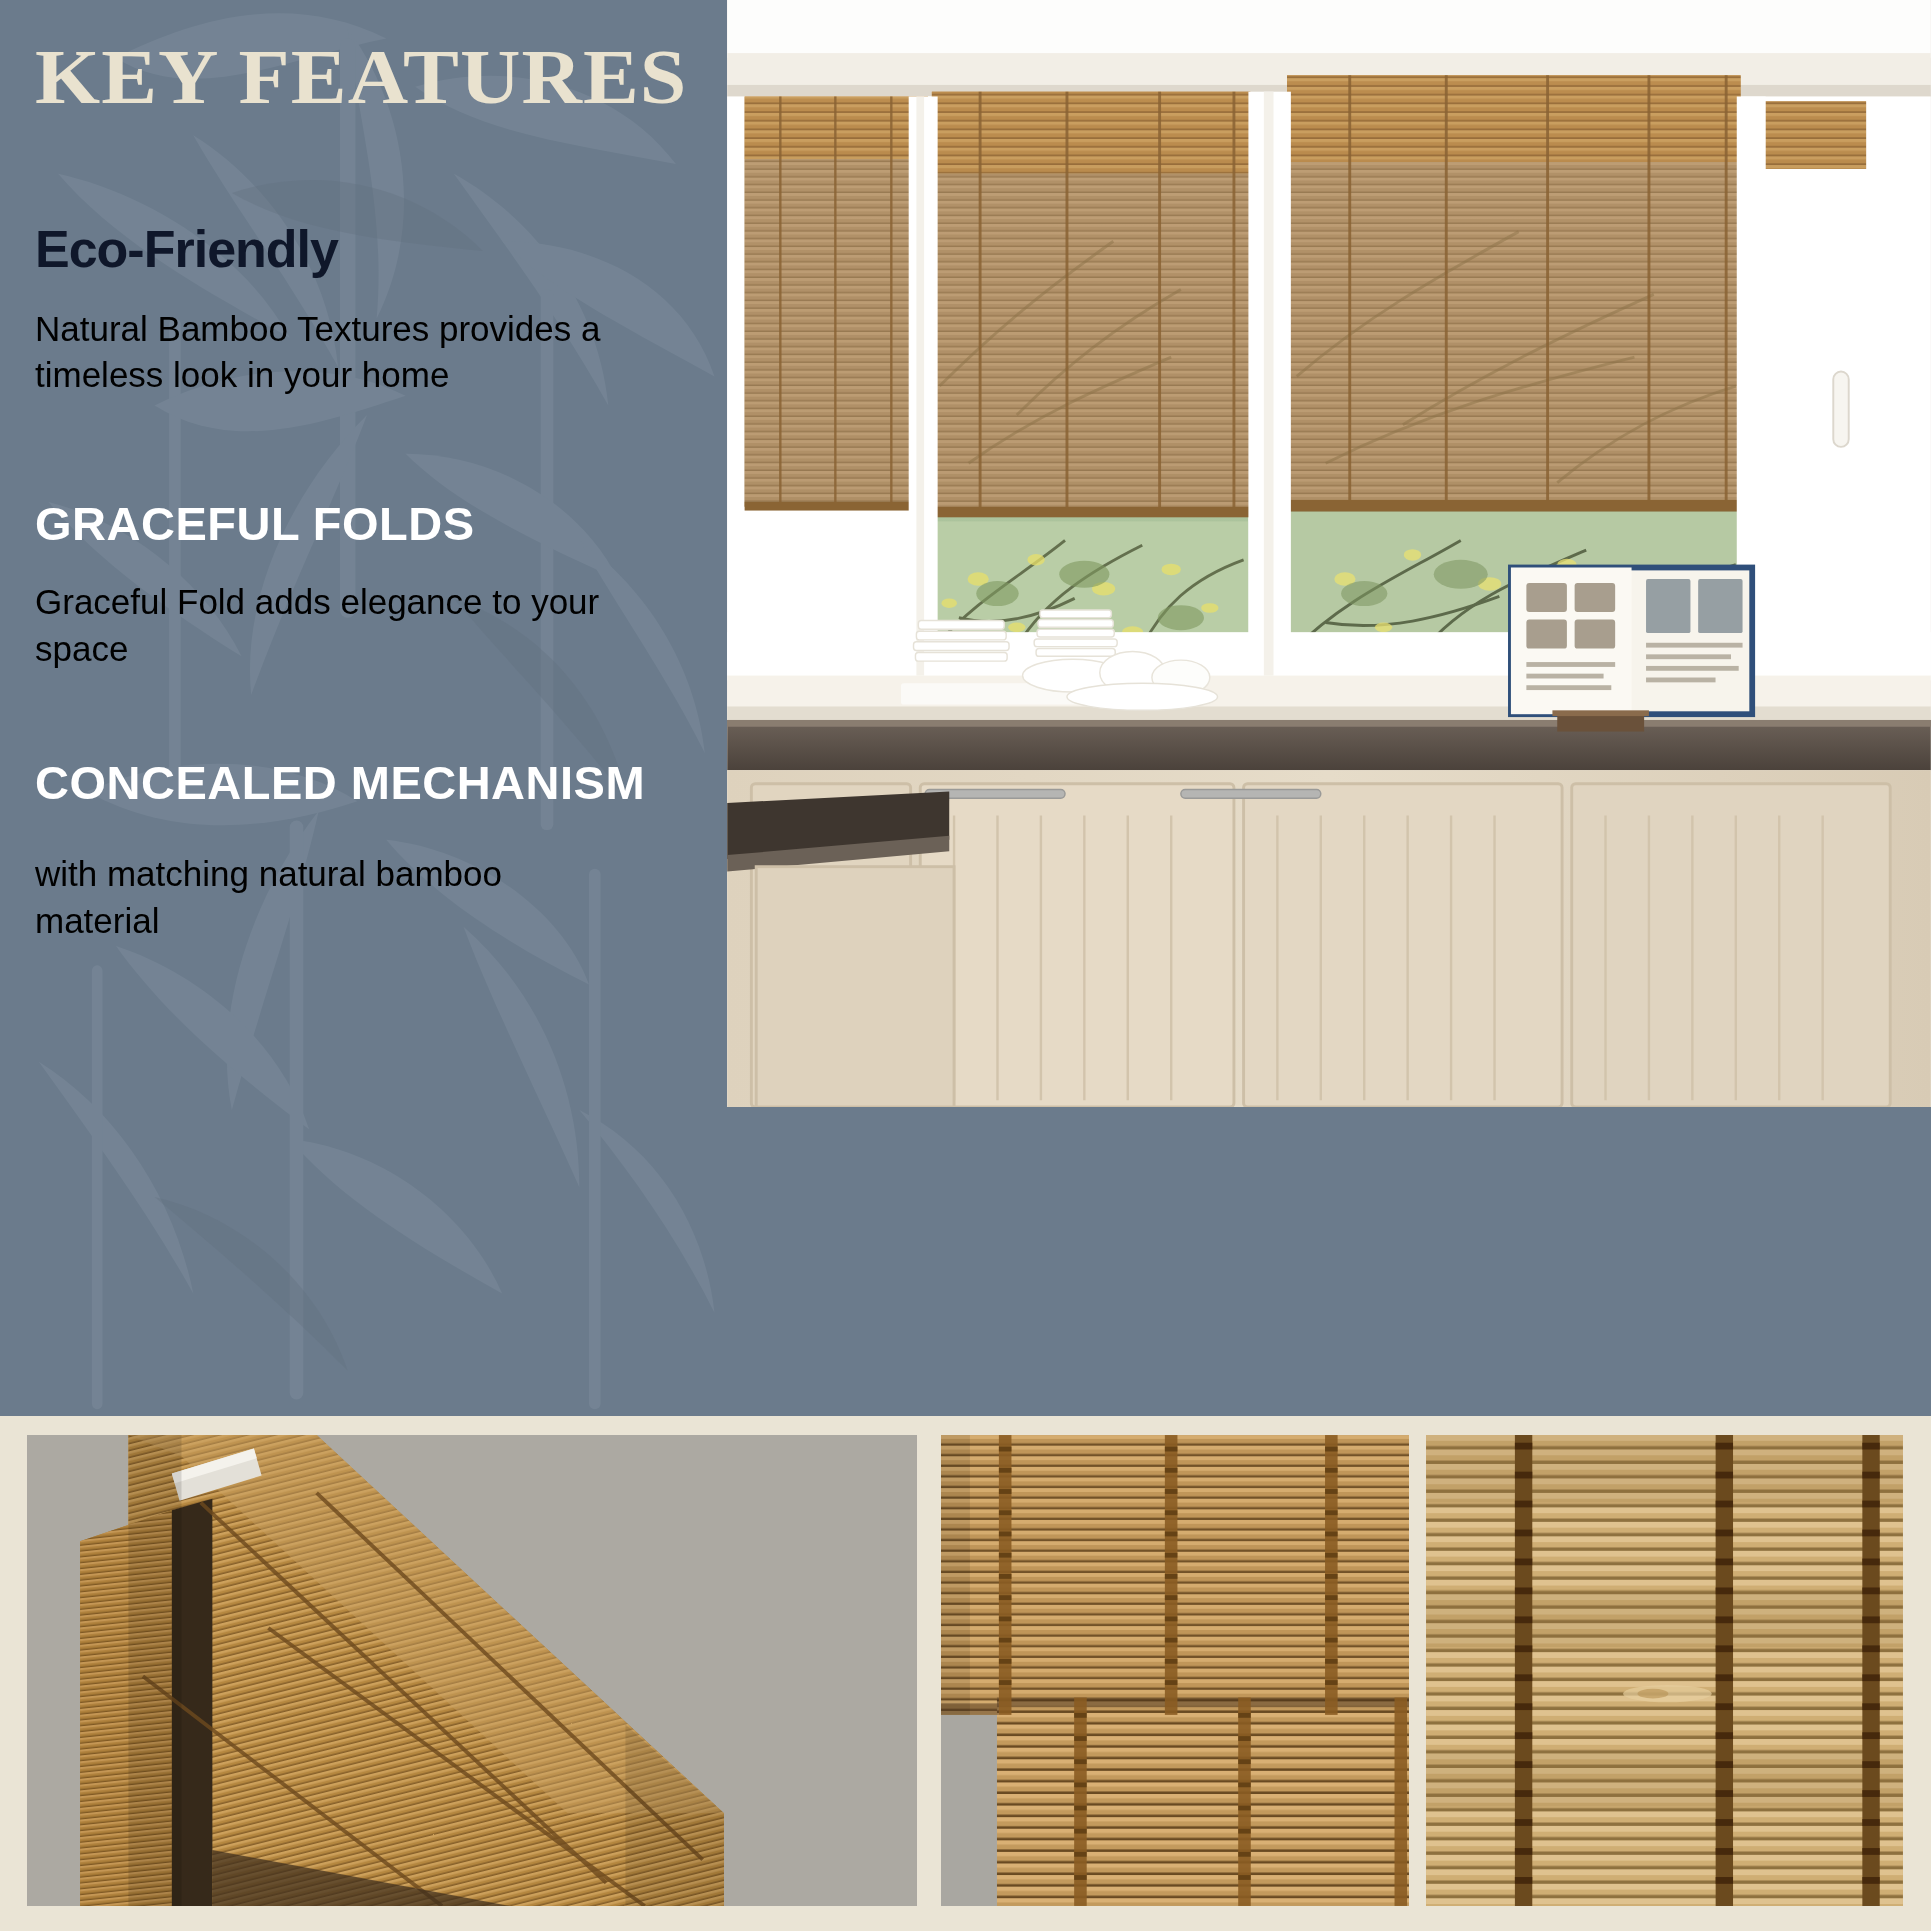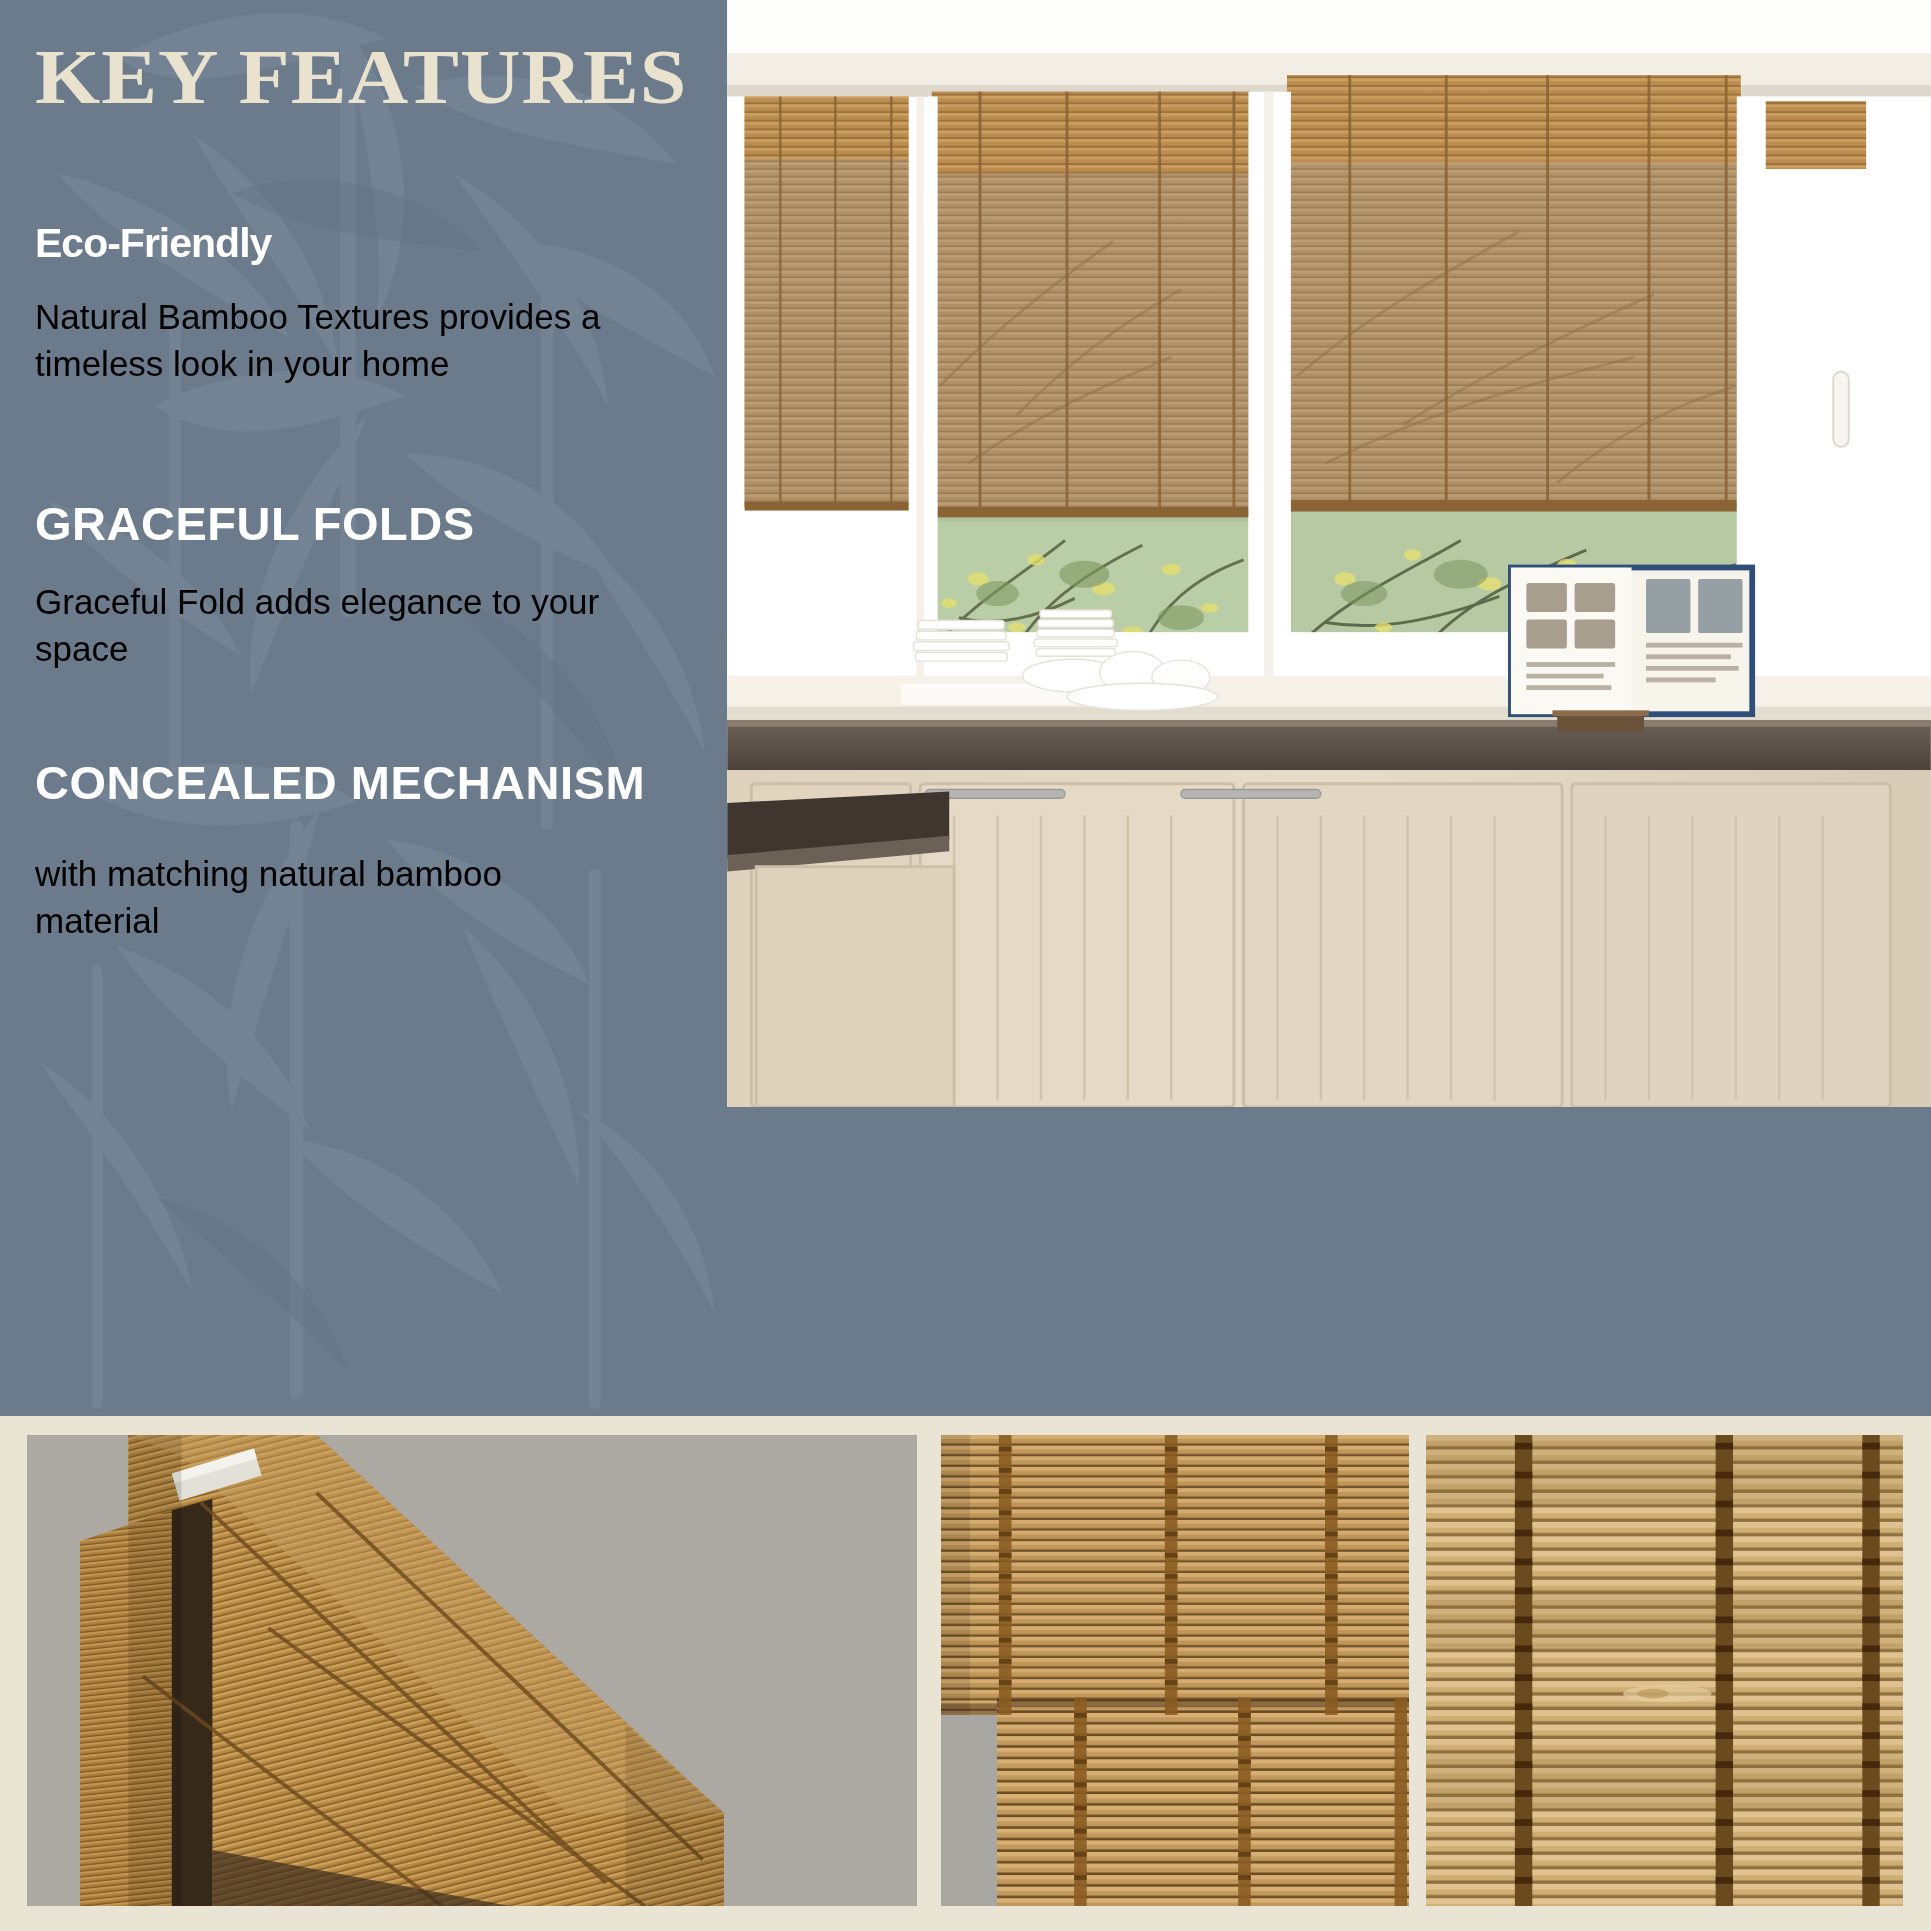--- a/index.html
+++ b/index.html
@@ -36,22 +36,22 @@
     line-height:1;
     letter-spacing:1px;
     color:#E9E2CF;
     transform:scaleX(1.06);
     transform-origin:left center;
     white-space:nowrap;
   }
 
   .feature-block { margin-left:0; }
   .feat-h-mixed {
-    color:#ffffff;
-    font-size:41px;
+    color:#0f172a;
+    font-size:52px;
     font-weight:700;
     letter-spacing:-1px;
     line-height:1.05;
     white-space:nowrap;
   }
   .feat-h-caps {
     color:#ffffff;
     font-size:47px;
     font-weight:700;
     letter-spacing:0.5px;

